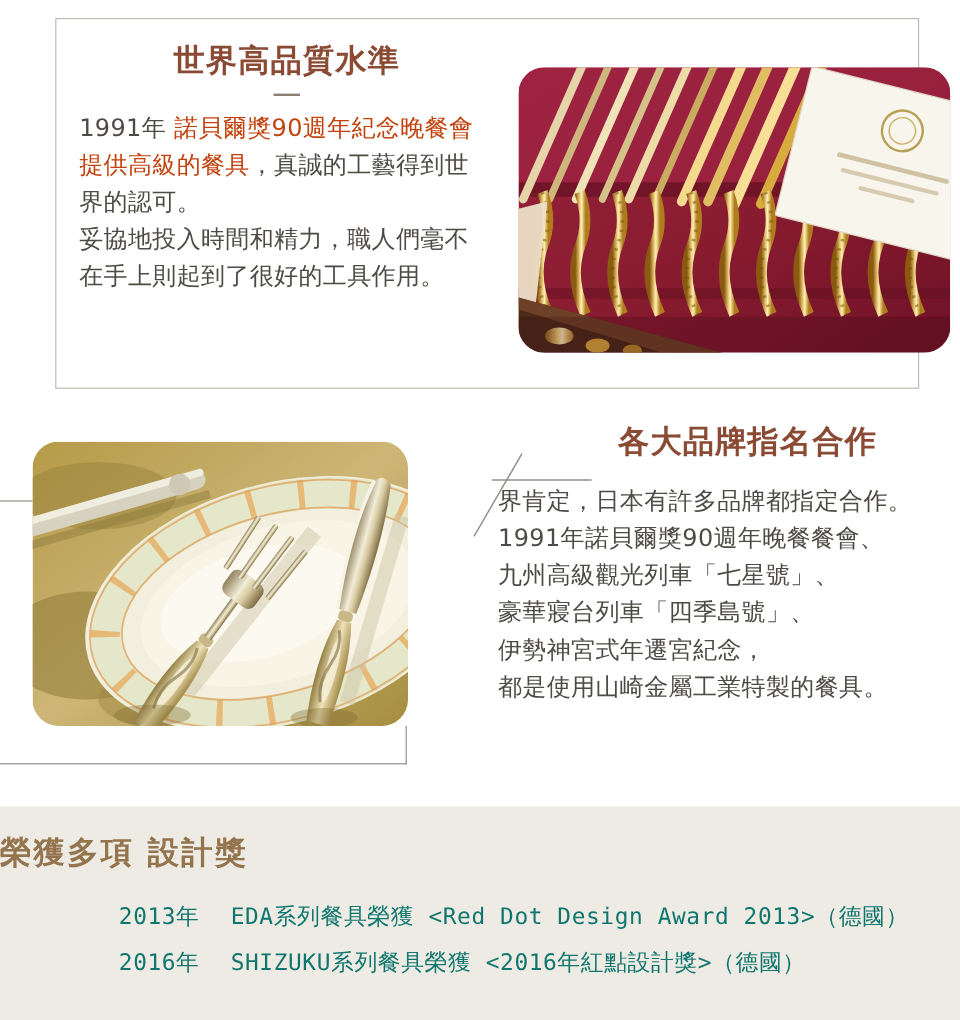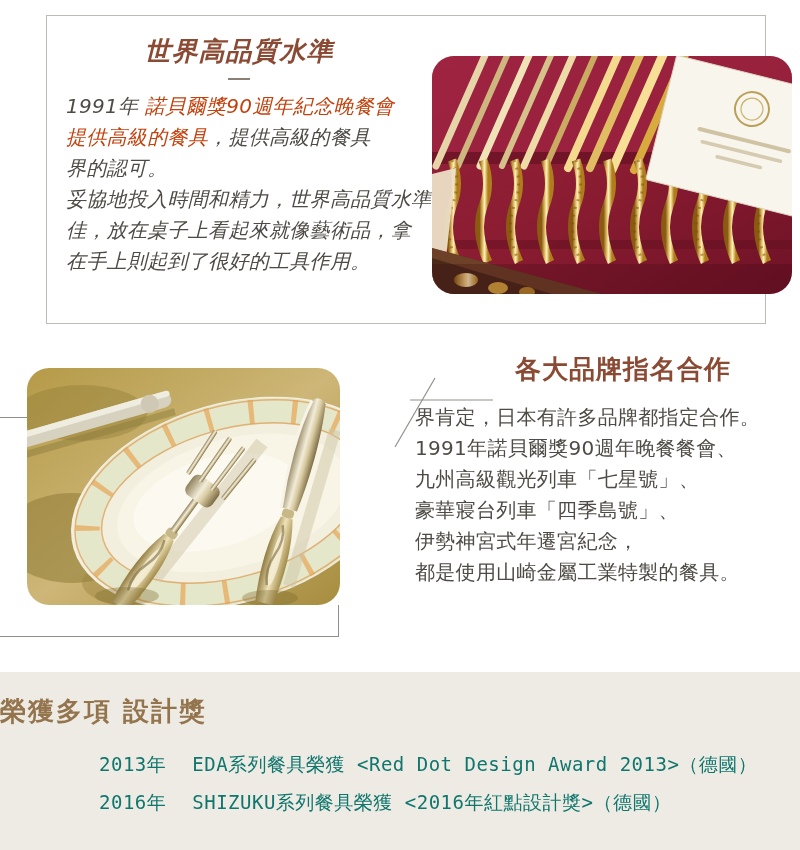--- a/index.html
+++ b/index.html
@@ -3,21 +3,21 @@
 <meta charset="utf-8">
 <style>
   html,body{margin:0;padding:0;background:#ffffff;}
   .page{
     position:relative;width:800px;height:850px;background:#ffffff;overflow:hidden;
     font-family:"DejaVu Sans","Liberation Sans",sans-serif;
   }
   
   .qbox{position:absolute;left:46px;top:15px;width:720px;height:309px;
         border:1px solid #bcbcb4;box-sizing:border-box;background:#fff;}
-  .qtext{position:absolute;left:66px;top:38px;width:346px;font-style:italic;}
+  .qtext{position:absolute;left:66px;top:38px;width:346px;}
   .sec-title{margin:0;font-size:26px;line-height:27px;font-weight:bold;
              color:#8b4a33;text-align:center;letter-spacing:1px;}
   .dash{width:22px;height:2px;background:#8c8074;margin:13px auto 11px;}
   .qline{font-size:20px;line-height:31px;color:#4e4a45;letter-spacing:0.3px;white-space:nowrap;}
   .red{color:#c2410c;}
   .photo{position:absolute;border-radius:22px;overflow:hidden;}
   .photo1{left:432px;top:56px;width:360px;height:238px;}
   
   .photo2{left:27px;top:368px;width:313px;height:237px;}
   .decor-line{position:absolute;background:#90908a;}
@@ -45,24 +45,23 @@
 
 <div class="page">
 
   <div class="qbox"></div>
 
   <div class="qtext">
     <h2 class="sec-title">世界高品質水準</h2>
     <div class="dash"></div>
     <div>
       <div class="qline"><span>1991年 </span><span class="red">諾貝爾獎90週年紀念晚餐會</span></div>
-      <div class="qline"><span class="red">提供高級的餐具</span><span>，提供高級的餐具</span></div>
+      <div class="qline"><span class="red">提供高級的餐具</span><span>，真誠的工藝得到世</span></div>
       <div class="qline"><span>界的認可。</span></div>
-      <div class="qline"><span>妥協地投入時間和精力，世界高品質水準</span></div>
-      <div class="qline"><span>佳，放在桌子上看起來就像藝術品，拿</span></div>
+      <div class="qline"><span>妥協地投入時間和精力，職人們毫不</span></div>
       <div class="qline"><span>在手上則起到了很好的工具作用。</span></div>
     </div>
   </div>
 
   <div class="photo photo1" role="img" aria-label="金色餐具收藏盒（紅絲絨內襯與證書卡片）">
     <svg viewBox="0 0 360 238" width="360" height="238" preserveAspectRatio="none">
       <defs>
         <linearGradient id="g1v" x1="0" y1="0" x2="1" y2="1">
           <stop offset="0" stop-color="#97223c"></stop>
             <stop offset="0.5" stop-color="#8a1c31"></stop>

